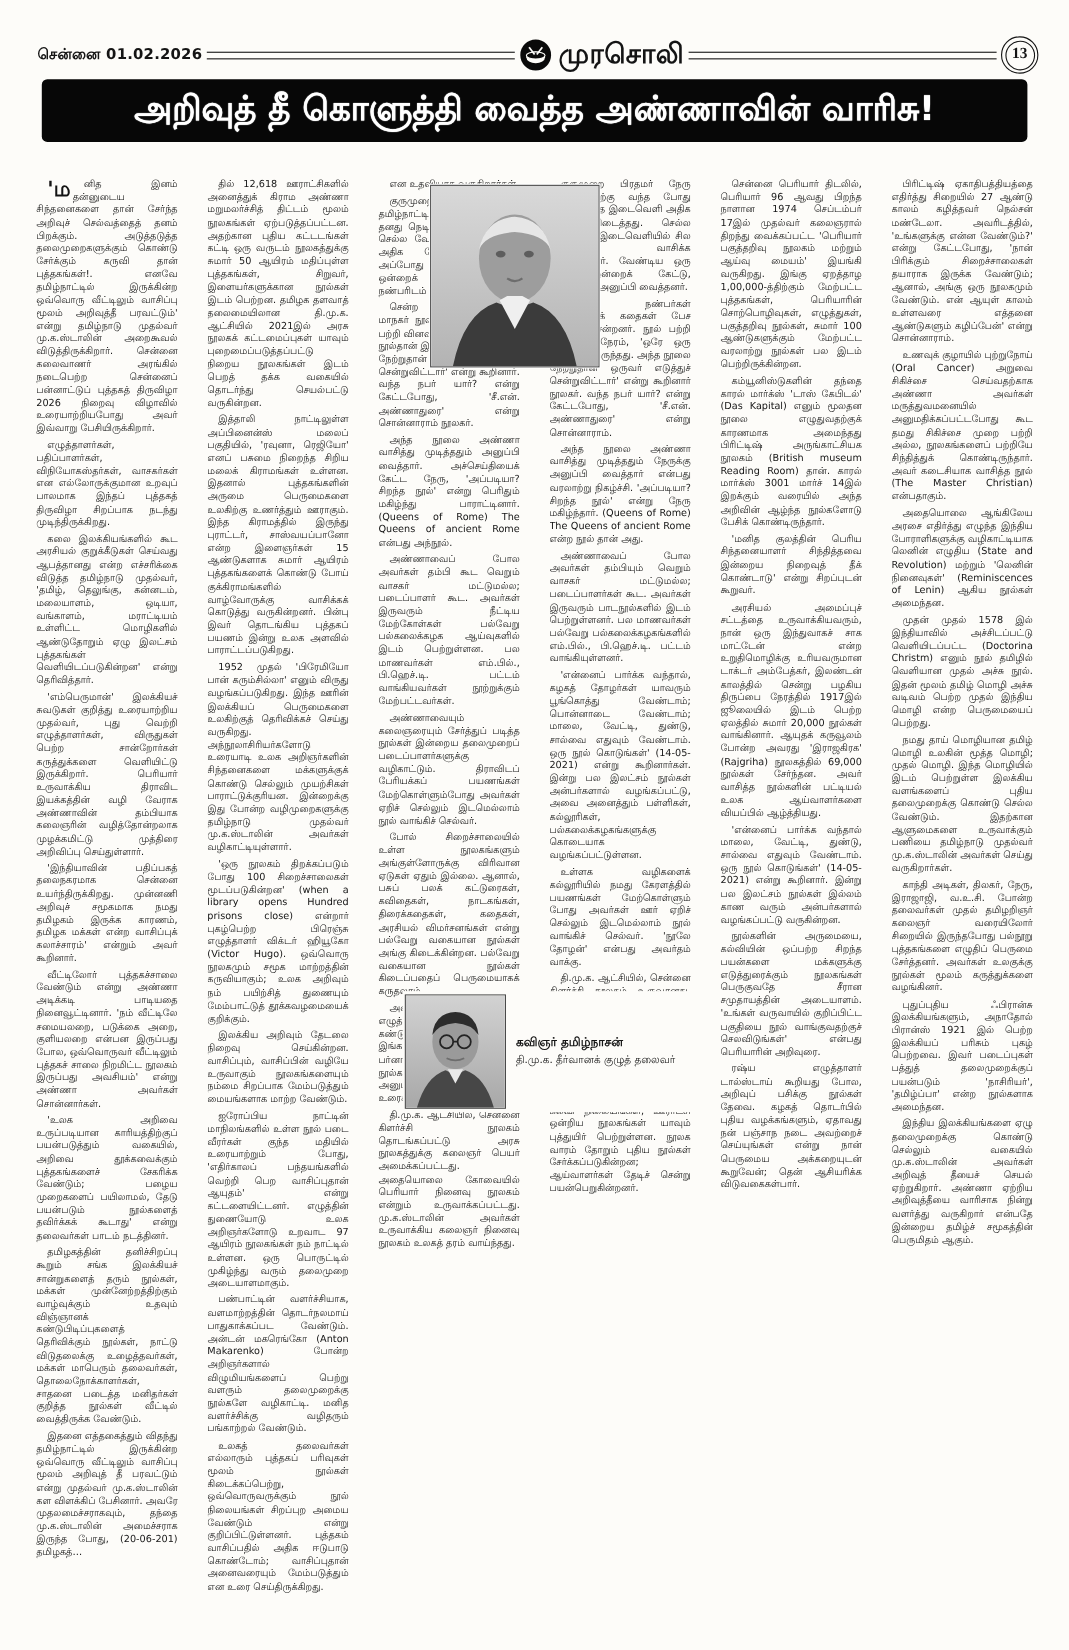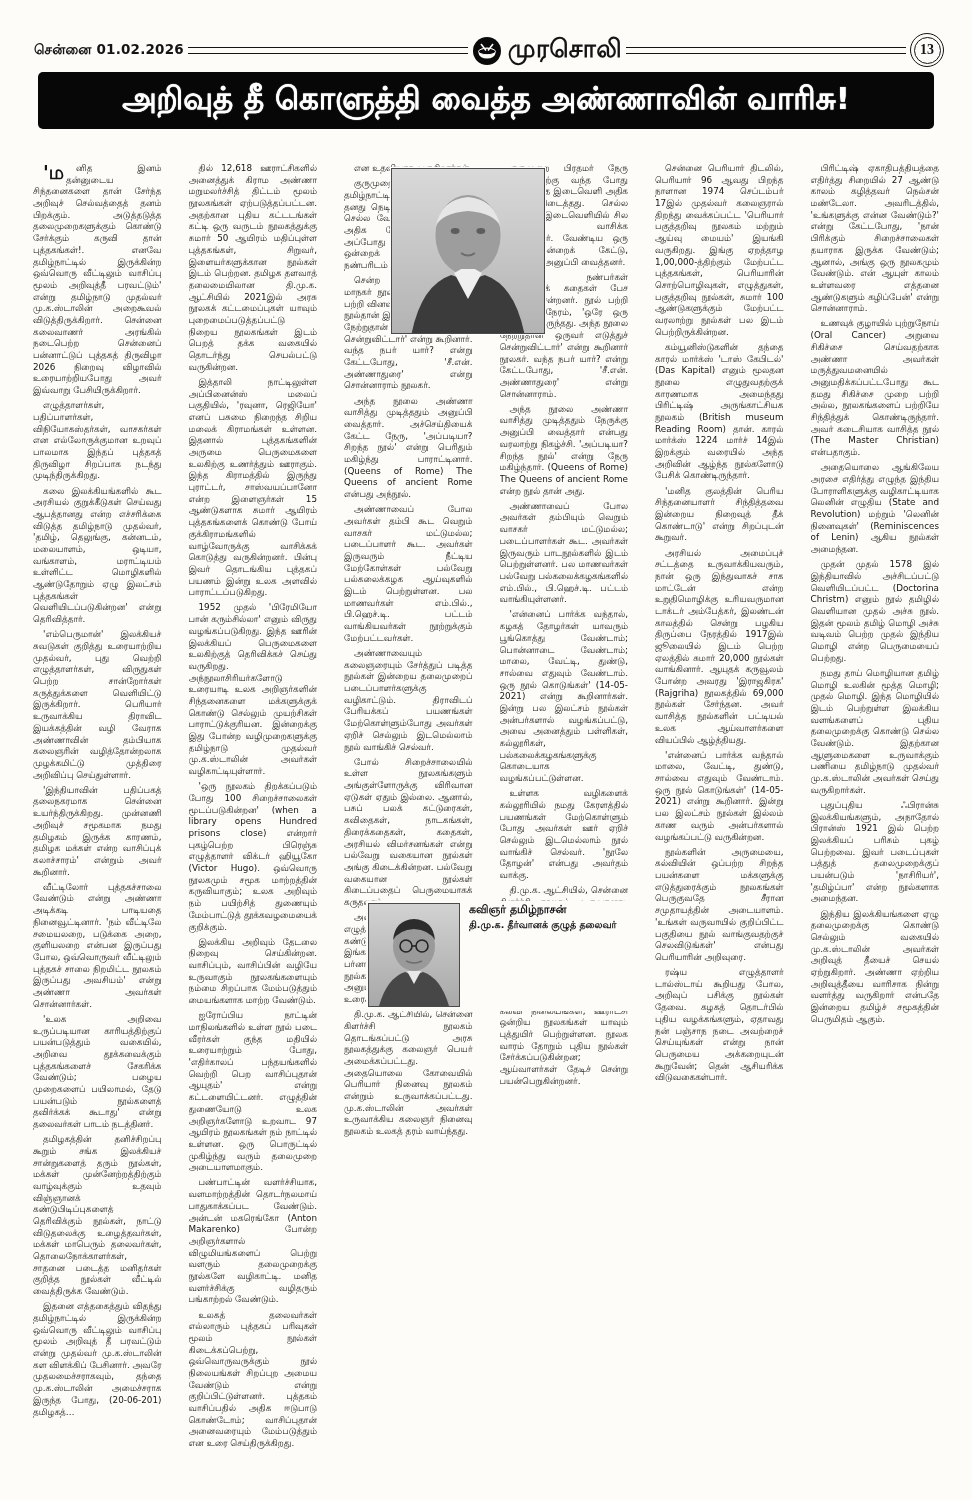--- a/index.html
+++ b/index.html
@@ -3,44 +3,44 @@
 <meta charset="utf-8">
 <style>
   html,body{margin:0;padding:0;}
   body{background:#e8e8e4;font-family:"DejaVu Sans","Liberation Sans",sans-serif;}
   .page{position:relative;width:972px;height:1500px;margin:0 auto;background:#fdfcf9;color:#141414;overflow:hidden;}
 
   
   .header{position:absolute;top:33px;left:34px;right:28px;height:34px;display:flex;align-items:center;gap:4px;}
   .date{font-size:13.5px;font-weight:bold;white-space:nowrap;letter-spacing:.2px;}
   .dbl{flex:1;height:5px;border-top:1.7px solid #141414;border-bottom:1.7px solid #141414;}
-  .masthead{display:flex;align-items:flex-end;gap:6px;white-space:nowrap;}
+  .masthead{display:flex;align-items:center;gap:6px;white-space:nowrap;}
   .masthead-icon{width:30px;height:30px;display:block;}
   .masthead-text{font-size:25px;font-weight:bold;letter-spacing:.5px;}
   .pagenum-outer{width:32px;height:32px;border:1.7px solid #141414;border-radius:50%;display:flex;align-items:center;justify-content:center;flex:0 0 auto;}
   .pagenum-inner{width:25px;height:25px;border:1.4px solid #141414;border-radius:50%;display:flex;align-items:center;justify-content:center;font-size:14px;font-weight:bold;font-family:Liberation Serif, serif;}
 
   
   .banner{position:absolute;top:72px;left:38px;right:38px;height:57px;background:#070707;color:#fff;display:flex;align-items:center;justify-content:center;border-radius:5px;overflow:hidden;}
   .banner span{font-size:31px;font-weight:bold;white-space:nowrap;text-shadow:0 0 1px #fff;}
 
   
   .body{position:absolute;top:163px;left:33px;right:33px;bottom:10px;display:flex;gap:27px;}
   .col{flex:1 1 0;overflow:hidden;min-width:0;}
   .col p{margin:0 0 3.5px;text-indent:10px;text-align:justify;font-size:8.8px;line-height:1.33;word-break:break-word;}
   .col p.lead::first-letter{font-size:19px;font-weight:bold;float:left;line-height:.9;padding:1px 2px 0 0;}
 
   
   .photo-main{position:absolute;left:390px;top:167px;width:156px;height:168px;background:#fff;padding:1px;box-sizing:border-box;}
   .photo-main .ph{width:100%;height:100%;border:1px solid #4a4a4a;box-sizing:border-box;display:block;}
-  .inset-box{position:absolute;left:366px;top:901px;width:268px;height:110px;background:#fdfcf9;display:flex;align-items:flex-start;gap:9px;box-sizing:border-box;padding:2px;}
+  .inset-box{position:absolute;left:366px;top:901px;width:268px;height:110px;background:#fdfcf9;display:flex;align-items:center;gap:9px;box-sizing:border-box;padding:2px;}
   .photo-inset{width:92px;height:104px;border:1px solid #4a4a4a;box-sizing:border-box;flex:0 0 auto;}
   .inset-caption{flex:1;min-width:0;}
   .inset-caption .c1{font-size:11px;font-weight:bold;line-height:1.3;}
-  .inset-caption .c2{font-size:9.5px;font-weight:bold;line-height:1.35;margin-top:2px;}
+  .inset-caption .c2{font-size:9.5px;font-weight:normal;line-height:1.35;margin-top:2px;}
 </style>
 </head>
 <body>
 
 <div class="page">
 
   <div class="header">
     <span class="date">சென்னை 01.02.2026</span>
     <div class="dbl"></div>
     <div class="masthead">
@@ -101,33 +101,34 @@
         <p>சென்ற நண்பர்கள் நடைமுறைக் கதைகள் பேச நூலகம் சென்றனர். நூல் பற்றி வினவிய நேரம், 'ஒரே ஒரு நூல்தான் இருந்தது. அந்த நூலை நேற்றுதான் ஒருவர் எடுத்துச் சென்றுவிட்டார்' என்று கூறினார் நூலகர். வந்த நபர் யார்? என்று கேட்டபோது, 'சீ.என். அண்ணாதுரை' என்று சொன்னாராம்.</p>
         <p>அந்த நூலை அண்ணா வாசித்து முடித்ததும் நேருக்கு அனுப்பி வைத்தார் என்பது வரலாற்று நிகழ்ச்சி. 'அப்படியா? சிறந்த நூல்' என்று நேரு மகிழ்ந்தார். (Queens of Rome) The Queens of ancient Rome என்ற நூல் தான் அது.</p>
         <p>அண்ணாவைப் போல அவர்கள் தம்பியும் வெறும் வாசகர் மட்டுமல்ல; படைப்பாளர்கள் கூட. அவர்கள் இருவரும் பாடநூல்களில் இடம் பெற்றுள்ளனர். பல மாணவர்கள் பல்வேறு பல்கலைக்கழகங்களில் எம்.பில்., பி.ஹெச்.டி. பட்டம் வாங்கியுள்ளனர்.</p>
         <p>'என்னைப் பார்க்க வந்தால், கழகத் தோழர்கள் யாவரும் பூங்கொத்து வேண்டாம்; பொன்னாடை வேண்டாம்; மாலை, வேட்டி, துண்டு, சால்வை எதுவும் வேண்டாம். ஒரு நூல் கொடுங்கள்' (14-05-2021) என்று கூறினார்கள். இன்று பல இலட்சம் நூல்கள் அன்பர்களால் வழங்கப்பட்டு, அவை அனைத்தும் பள்ளிகள், கல்லூரிகள், பல்கலைக்கழகங்களுக்கு கொடையாக வழங்கப்பட்டுள்ளன.</p>
         <p>உள்ளக வழிகளைக் கல்லூரியில் நமது கேரளத்தில் பயணங்கள் மேற்கொள்ளும் போது அவர்கள் ஊர் ஏறிச் செல்லும் இடமெல்லாம் நூல் வாங்கிச் செல்வர். 'நூலே தோழன்' என்பது அவர்தம் வாக்கு.</p>
         <p>தி.மு.க. ஆட்சியில், சென்னை கிளர்ச்சி நூலகம் உருவானது. அதையொலை, கோவையில் பெரியார் நினைவு நூலகம், மதுரையில் கலைஞர் நூலகம் என்றும் உருவாக்கப்பட்டன. மு.க.ஸ்டாலின் அவர்கள் உருவாக்கிய கலைஞர் நினைவு நூலகம் உலகத் தரம் வாய்ந்தது.</p>
         <p>அரசு பல்கலைக்கழகங்கள், கல்வி நிலையங்கள், ஊராட்சி ஒன்றிய நூலகங்கள் யாவும் புத்துயிர் பெற்றுள்ளன. நூலக வாரம் தோறும் புதிய நூல்கள் சேர்க்கப்படுகின்றன; ஆய்வாளர்கள் தேடிச் சென்று பயன்பெறுகின்றனர்.</p>
       </div>
     <div class="col">
         <p>சென்னை பெரியார் திடலில், பெரியார் 96 ஆவது பிறந்த நாளான 1974 செப்டம்பர் 17இல் முதல்வர் கலைஞரால் திறந்து வைக்கப்பட்ட 'பெரியார் பகுத்தறிவு நூலகம் மற்றும் ஆய்வு மையம்' இயங்கி வருகிறது. இங்கு ஏறத்தாழ 1,00,000-த்திற்கும் மேற்பட்ட புத்தகங்கள், பெரியாரின் சொற்பொழிவுகள், எழுத்துகள், பகுத்தறிவு நூல்கள், சுமார் 100 ஆண்டுகளுக்கும் மேற்பட்ட வரலாற்று நூல்கள் பல இடம் பெற்றிருக்கின்றன.</p>
-        <p>கம்யூனிஸ்டுகளின் தந்தை காரல் மார்க்ஸ் 'டாஸ் கேபிடல்' (Das Kapital) எனும் மூலதன நூலை எழுதுவதற்குக் காரணமாக அமைந்தது பிரிட்டிஷ் அருங்காட்சியக நூலகம் (British museum Reading Room) தான். காரல் மார்க்ஸ் 1224 மார்ச் 14இல் இறக்கும் வரையில் அந்த அறிவின் ஆழ்ந்த நூல்களோடு பேசிக் கொண்டிருந்தார்.</p>
+        <p>கம்யூனிஸ்டுகளின் தந்தை காரல் மார்க்ஸ் 'டாஸ் கேபிடல்' (Das Kapital) எனும் மூலதன நூலை எழுதுவதற்குக் காரணமாக அமைந்தது பிரிட்டிஷ் அருங்காட்சியக நூலகம் (British museum Reading Room) தான். காரல் மார்க்ஸ் 3001 மார்ச் 14இல் இறக்கும் வரையில் அந்த அறிவின் ஆழ்ந்த நூல்களோடு பேசிக் கொண்டிருந்தார்.</p>
         <p>'மனித குலத்தின் பெரிய சிந்தனையாளர் சிந்தித்தவை இன்றைய நிறைவுத் தீக் கொண்டாடு' என்று சிறப்புடன் கூறுவர்.</p>
         <p>அரசியல் அமைப்புச் சட்டத்தை உருவாக்கியவரும், நான் ஒரு இந்துவாகச் சாக மாட்டேன் என்ற உறுதிமொழிக்கு உரியவருமான டாக்டர் அம்பேத்கர், இலண்டன் காலத்தில் சென்று பழகிய திருப்பை நேரத்தில் 1917இல் ஜூலையில் இடம் பெற்ற ஏலத்தில் சுமார் 20,000 நூல்கள் வாங்கினார். ஆயுதக் கருவூலம் போன்ற அவரது 'இராஜகிரக' (Rajgriha) நூலகத்தில் 69,000 நூல்கள் சேர்ந்தன. அவர் வாசித்த நூல்களின் பட்டியல் உலக ஆய்வாளர்களை வியப்பில் ஆழ்த்தியது.</p>
         <p>'என்னைப் பார்க்க வந்தால் மாலை, வேட்டி, துண்டு, சால்வை எதுவும் வேண்டாம். ஒரு நூல் கொடுங்கள்' (14-05-2021) என்று கூறினார். இன்று பல இலட்சம் நூல்கள் இல்லம் காண வரும் அன்பர்களால் வழங்கப்பட்டு வருகின்றன.</p>
         <p>நூல்களின் அருமையை, கல்வியின் ஒப்பற்ற சிறந்த பயன்களை மக்களுக்கு எடுத்துரைக்கும் நூலகங்கள் பெருகுவதே சீரான சமுதாயத்தின் அடையாளம். 'உங்கள் வருவாயில் குறிப்பிட்ட பகுதியை நூல் வாங்குவதற்குச் செலவிடுங்கள்' என்பது பெரியாரின் அறிவுரை.</p>
         <p>ரஷ்ய எழுத்தாளர் டால்ஸ்டாய் கூறியது போல, அறிவுப் பசிக்கு நூல்கள் தேவை. கழகத் தொடர்பில் புதிய வழக்கங்களும், ஏதாவது நன் பஞ்சாந நடை அவற்றைச் செய்யுங்கள் என்று நான் பெருமைய அக்கறையுடன் கூறுவேன்; தென் ஆசியரிக்க விடுவகைகள்பார்.</p>
       </div>
     <div class="col">
         <p>பிரிட்டிஷ் ஏகாதிபத்தியத்தை எதிர்த்து சிறையில் 27 ஆண்டு காலம் கழித்தவர் நெல்சன் மண்டேலா. அவரிடத்தில், 'உங்களுக்கு என்ன வேண்டும்?' என்று கேட்டபோது, 'நான் பிரிக்கும் சிறைச்சாலைகள் தயாராக இருக்க வேண்டும்; ஆனால், அங்கு ஒரு நூலகமும் வேண்டும். என் ஆயுள் காலம் உள்ளவரை எத்தனை ஆண்டுகளும் கழிப்பேன்' என்று சொன்னாராம்.</p>
         <p>உணவுக் குழாயில் புற்றுநோய் (Oral Cancer) அறுவை சிகிச்சை செய்வதற்காக அண்ணா அவர்கள் மருத்துவமனையில் அனுமதிக்கப்பட்டபோது கூட தமது சிகிச்சை முறை பற்றி அல்ல, நூலகங்களைப் பற்றியே சிந்தித்துக் கொண்டிருந்தார். அவர் கடைசியாக வாசித்த நூல் (The Master Christian) என்பதாகும்.</p>
         <p>அதையொலை ஆங்கிலேய அரசை எதிர்த்து எழுந்த இந்திய போராளிகளுக்கு வழிகாட்டியாக லெனின் எழுதிய (State and Revolution) மற்றும் 'லெனின் நினைவுகள்' (Reminiscences of Lenin) ஆகிய நூல்கள் அமைந்தன.</p>
         <p>முதன் முதல் 1578 இல் இந்தியாவில் அச்சிடப்பட்டு வெளியிடப்பட்ட (Doctorina Christm) எனும் நூல் தமிழில் வெளியான முதல் அச்சு நூல். இதன் மூலம் தமிழ் மொழி அச்சு வடிவம் பெற்ற முதல் இந்திய மொழி என்ற பெருமையைப் பெற்றது.</p>
         <p>நமது தாய் மொழியான தமிழ் மொழி உலகின் மூத்த மொழி; முதல் மொழி. இந்த மொழியில் இடம் பெற்றுள்ள இலக்கிய வளங்களைப் புதிய தலைமுறைக்கு கொண்டு செல்ல வேண்டும். இதற்கான ஆளுமைகளை உருவாக்கும் பணியை தமிழ்நாடு முதல்வர் மு.க.ஸ்டாலின் அவர்கள் செய்து வருகிறார்கள்.</p>
+        <p>காந்தி அடிகள், திலகர், நேரு, இராஜாஜி, வ.உ.சி. போன்ற தலைவர்கள் முதல் தமிழறிஞர் கலைஞர் வரையிலோர் சிறையில் இருந்தபோது பல்நூறு புத்தகங்களை எழுதிப் பெருமை சேர்த்தனர். அவர்கள் உலகுக்கு நூல்கள் மூலம் கருத்துக்களை வழங்கினர்.</p>
         <p>புதுப்புதிய ஃபிரான்சு இலக்கியங்களும், அநாதோல் பிரான்ஸ் 1921 இல் பெற்ற இலக்கியப் பரிசும் புகழ் பெற்றவை. இவர் படைப்புகள் பத்துத் தலைமுறைக்குப் பயன்படும் 'நாசிரியர்', 'தமிழ்ப்பா' என்ற நூல்களாக அமைந்தன.</p>
         <p>இந்திய இலக்கியங்களை ஏழு தலைமுறைக்கு கொண்டு செல்லும் வகையில் மு.க.ஸ்டாலின் அவர்கள் அறிவுத் தீயைச் செயல் ஏற்றுகிறார். அண்ணா ஏற்றிய அறிவுத்தீயை வாரிசாக நின்று வளர்த்து வருகிறார் என்பதே இன்றைய தமிழ்ச் சமூகத்தின் பெருமிதம் ஆகும்.</p>
       </div>
   </div>
 
   <div class="photo-main">
     <svg class="ph" viewBox="0 0 154 164" preserveAspectRatio="none">
       <defs>
         <linearGradient id="bg1" x1="0" y1="0" x2="0" y2="1">
           <stop offset="0" stop-color="#d9d9d9"></stop>

